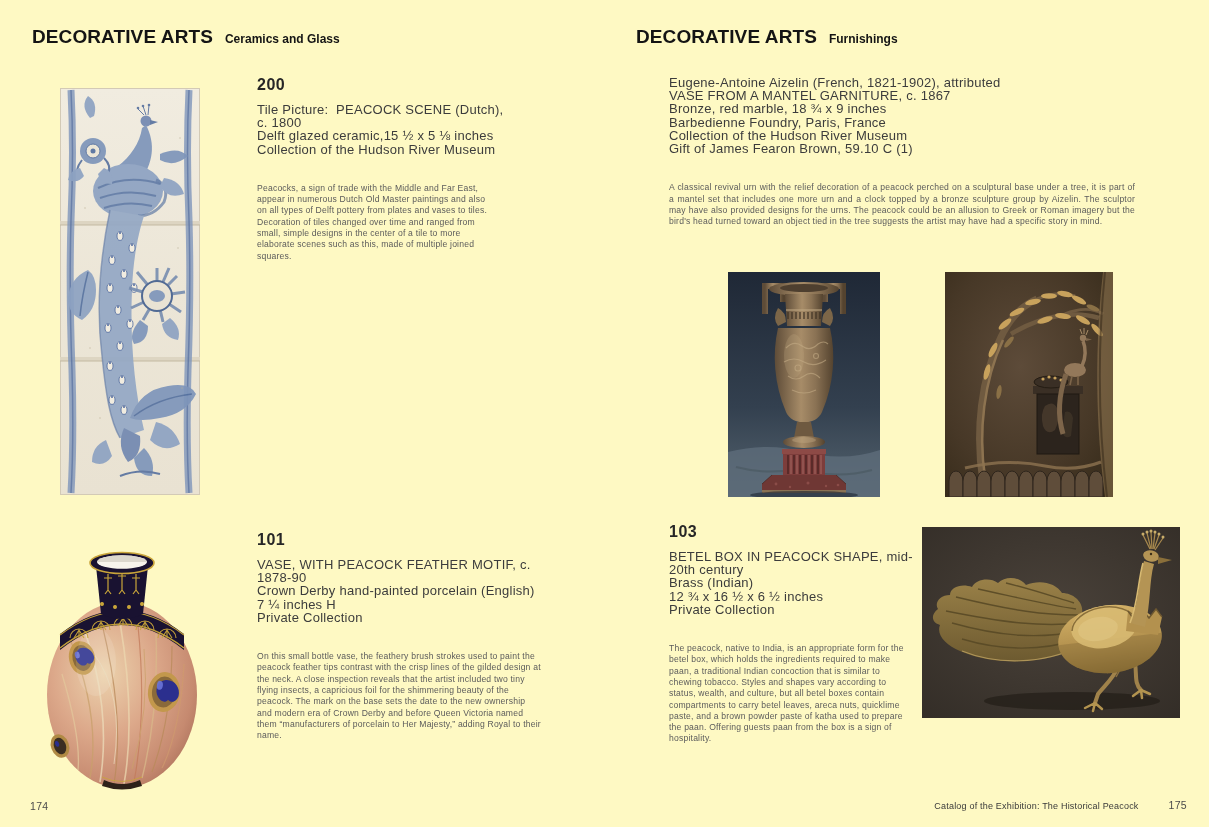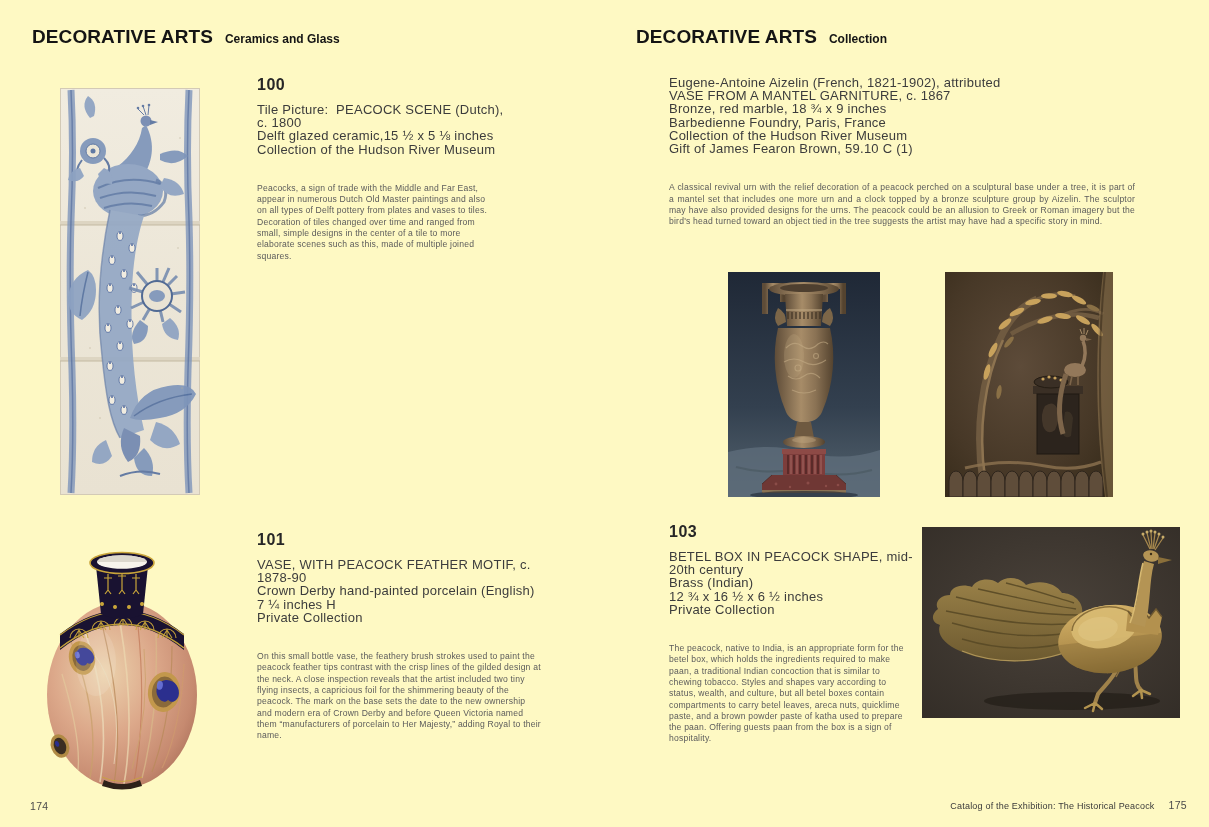--- a/index.html
+++ b/index.html
@@ -32,21 +32,21 @@
   figure svg { display:block; width:100%; height:100%; }
   .fig-tiles  { left:60px;  top:88px;  width:140px; height:407px; }
   .fig-vase   { left:44px;  top:534px; width:160px; height:258px; }
   .fig-urn    { left:728px; top:272px; width:152px; height:225px; }
   .fig-relief { left:945px; top:272px; width:168px; height:225px; }
   .fig-betel  { left:922px; top:527px; width:258px; height:191px; }
 
   .pagenum { position:absolute; font-size:10.5px; color:#4a4a4a; letter-spacing:0.3px; }
   .pagenum-left { left:30px; top:800px; }
   .footer-right { position:absolute; top:799px; left:897px; width:290px;
-                  display:flex; align-items:baseline; justify-content:flex-end; gap:14px; }
+                  display:flex; align-items:baseline; justify-content:flex-end; gap:30px; }
   .footer-caption { font-size:9px; color:#3a3a3a; letter-spacing:0.2px; white-space:nowrap; }
   .footer-right .pagenum { position:static; }
 </style>
 </head>
 <body>
 
 <div class="canvas">
 
   <div class="page-header hdr-left">
     <span class="title">DECORATIVE ARTS</span><span class="subtitle">Ceramics and Glass</span>
@@ -175,21 +175,21 @@
           <circle cx="25" cy="120" r="0.8"></circle>
           <circle cx="118" cy="160" r="0.8"></circle>
         <circle cx="30" cy="260" r="0.8"></circle>
           <circle cx="122" cy="300" r="0.8"></circle>
           <circle cx="40" cy="330" r="0.8"></circle>
       </g>
     </svg>
   </figure>
 
   <article class="item" id="item-100">
-    <div class="item-number">100</div>
+    <div class="item-number">200</div>
     <div class="tomb-line">Tile Picture:  PEACOCK SCENE (Dutch), c. 1800</div>
     <div class="tomb-line">Delft glazed ceramic,15 ½ x 5 ⅛ inches</div>
     <div class="tomb-line">Collection of the Hudson River Museum</div>
     <p class="desc">Peacocks, a sign of trade with the Middle and Far East, appear in numerous Dutch Old Master paintings and also on all types of Delft pottery from plates and vases to tiles. Decoration of tiles changed over time and ranged from small, simple designs in the center of a tile to more elaborate scenes such as this, made of multiple joined squares.</p>
   </article>
 
   <figure class="fig-vase" aria-label="Crown Derby vase with peacock feather motif">
     <svg viewBox="0 0 160 258">
       <defs>
         <radialGradient id="vbody" cx="38%" cy="38%" r="75%">
@@ -278,21 +278,21 @@
     <div class="tomb-line">VASE, WITH PEACOCK FEATHER MOTIF, c. 1878-90</div>
     <div class="tomb-line">Crown Derby hand-painted porcelain (English)</div>
     <div class="tomb-line">7 ¼ inches H</div>
     <div class="tomb-line">Private Collection</div>
     <p class="desc">On this small bottle vase, the feathery brush strokes used to paint the peacock feather tips contrast with the crisp lines of the gilded design at the neck. A close inspection reveals that the artist included two tiny flying insects, a capricious foil for the shimmering beauty of the peacock. The mark on the base sets the date to the new ownership and modern era of Crown Derby and before Queen Victoria named them “manufacturers of porcelain to Her Majesty,” adding Royal to their name.</p>
   </article>
 
   <div class="pagenum pagenum-left">174</div>
 
   <div class="page-header hdr-right">
-    <span class="title">DECORATIVE ARTS</span><span class="subtitle">Collection</span>
+    <span class="title">DECORATIVE ARTS</span><span class="subtitle">Furnishings</span>
   </div>
 
   <article class="item" id="item-102">
     <div class="tomb-line">Eugene-Antoine Aizelin (French, 1821-1902), attributed</div>
     <div class="tomb-line">VASE FROM A MANTEL GARNITURE, c. 1867</div>
     <div class="tomb-line">Bronze, red marble, 18 ¾ x 9 inches</div>
     <div class="tomb-line">Barbedienne Foundry, Paris, France</div>
     <div class="tomb-line">Collection of the Hudson River Museum</div>
     <div class="tomb-line">Gift of James Fearon Brown, 59.10 C (1)</div>
     <p class="desc">A classical revival urn with the relief decoration of a peacock perched on a sculptural base under a tree, it is part of a mantel set that includes one more urn and a clock topped by a bronze sculpture group by Aizelin. The sculptor may have also provided designs for the urns. The peacock could be an allusion to Greek or Roman imagery but the bird's head turned toward an object tied in the tree suggests the artist may have had a specific story in mind.</p>

